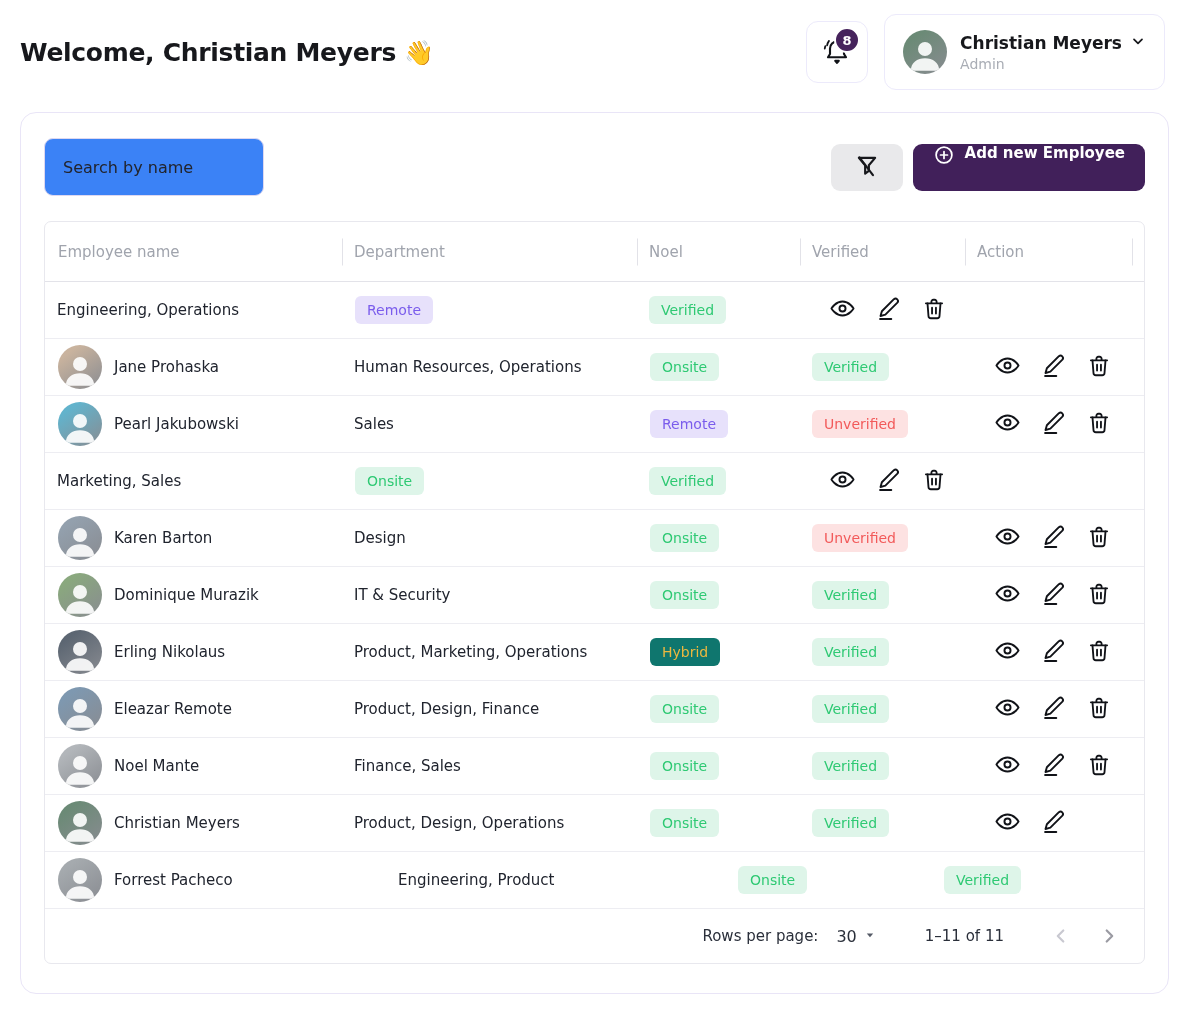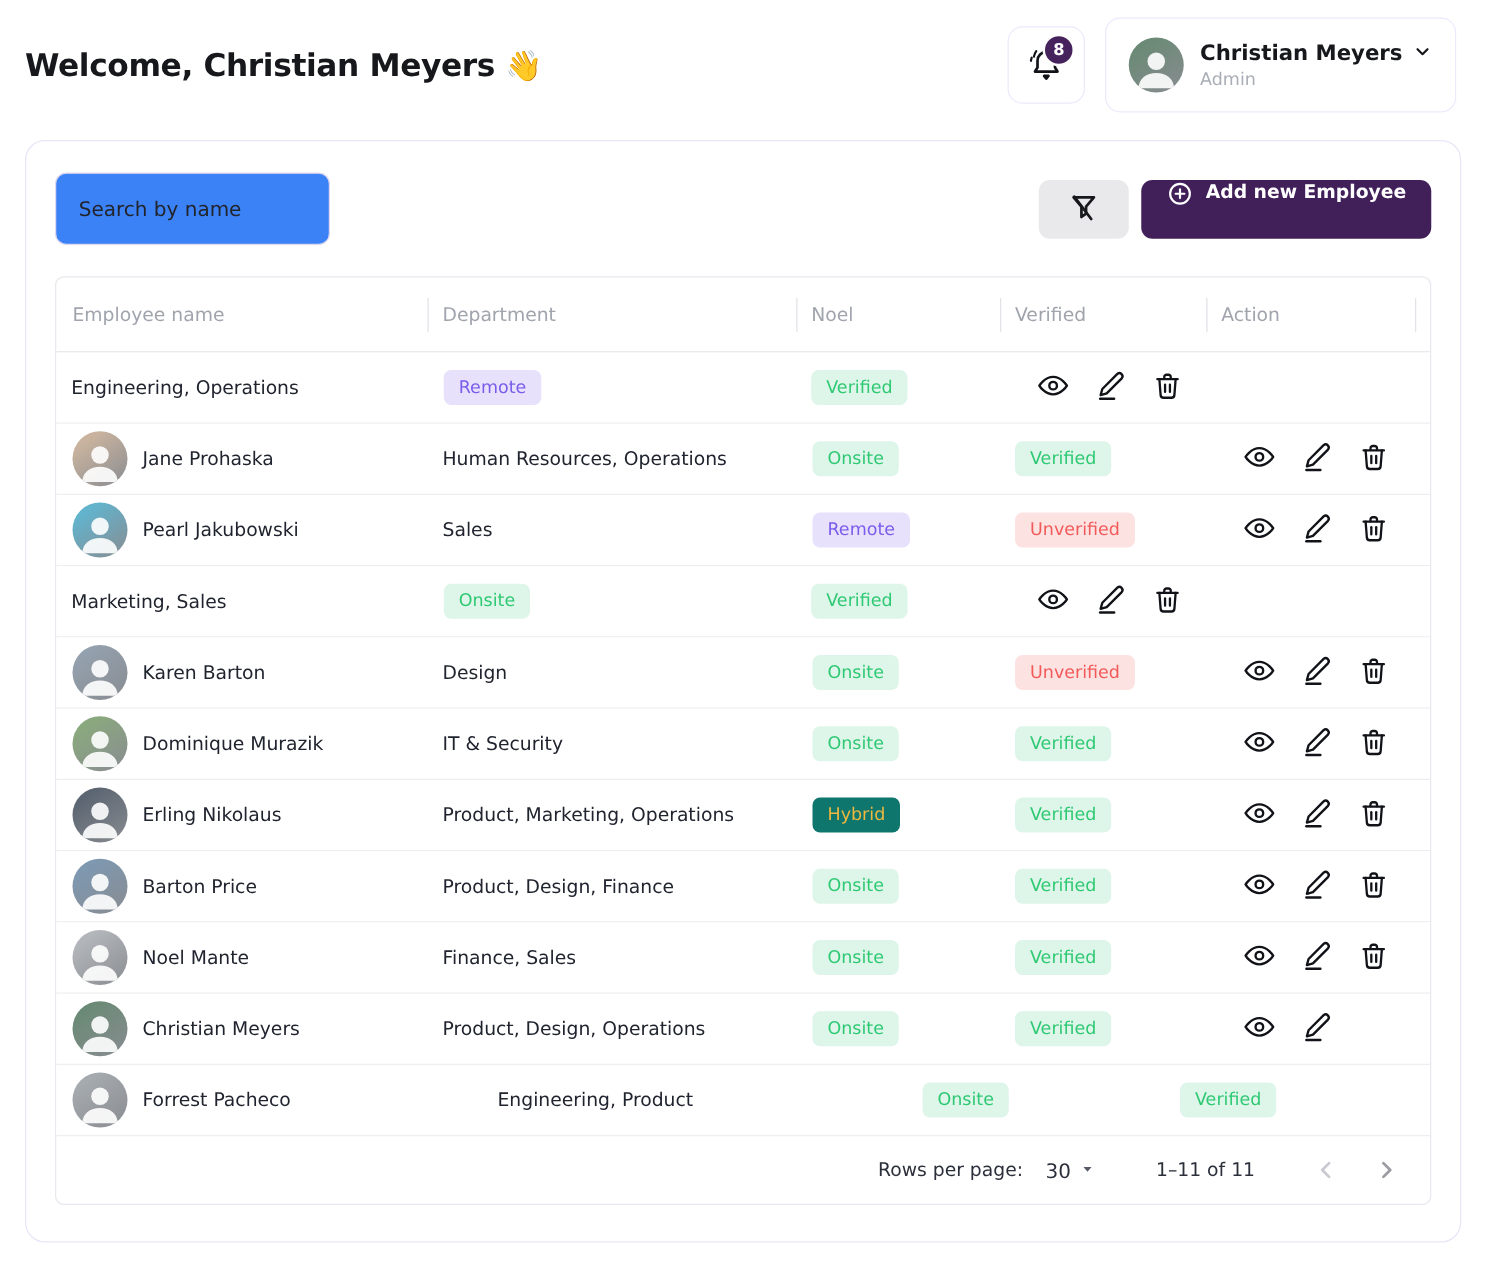--- a/index.html
+++ b/index.html
@@ -419,21 +419,21 @@
     <div></div>
   </div>
         <div class="trow">
     <div class="cell-name">
       <span class="avatar" style="background: linear-gradient(145deg, rgb(126, 152, 176) 20%, rgba(40, 45, 55, 0.55));">
         <svg viewBox="0 0 24 24">
                 <circle cx="12" cy="9" r="4.2" fill="rgba(255,255,255,0.9)"></circle>
                 <path d="M3.5 22c0-4.8 3.8-7.4 8.5-7.4s8.5 2.6 8.5 7.4z" fill="rgba(255,255,255,0.9)"></path>
               </svg>
       </span>
-      <span>Barton Price</span>
+      <span>Eleazar Remote</span>
     </div>
     <div class="cell-dept">Product, Design, Finance</div>
     <div class="cell-badge"><span class="badge" style="background: rgb(222, 245, 233); color: rgb(46, 201, 115);">Onsite</span></div>
     <div class="cell-verified"><span class="badge" style="background: rgb(222, 245, 233); color: rgb(46, 201, 115);">Verified</span></div>
     <div class="cell-actions">
       <button class="icon-btn">
         <span>
           <svg width="27" height="27" viewBox="0 0 24 24" fill="none" stroke="#111318" stroke-width="1.7" stroke-linecap="round" stroke-linejoin="round">
                   <path d="M2.2 12s3.6-6.2 9.8-6.2S21.8 12 21.8 12s-3.6 6.2-9.8 6.2S2.2 12 2.2 12z"></path>
                   <circle cx="12" cy="12" r="2.7"></circle>

